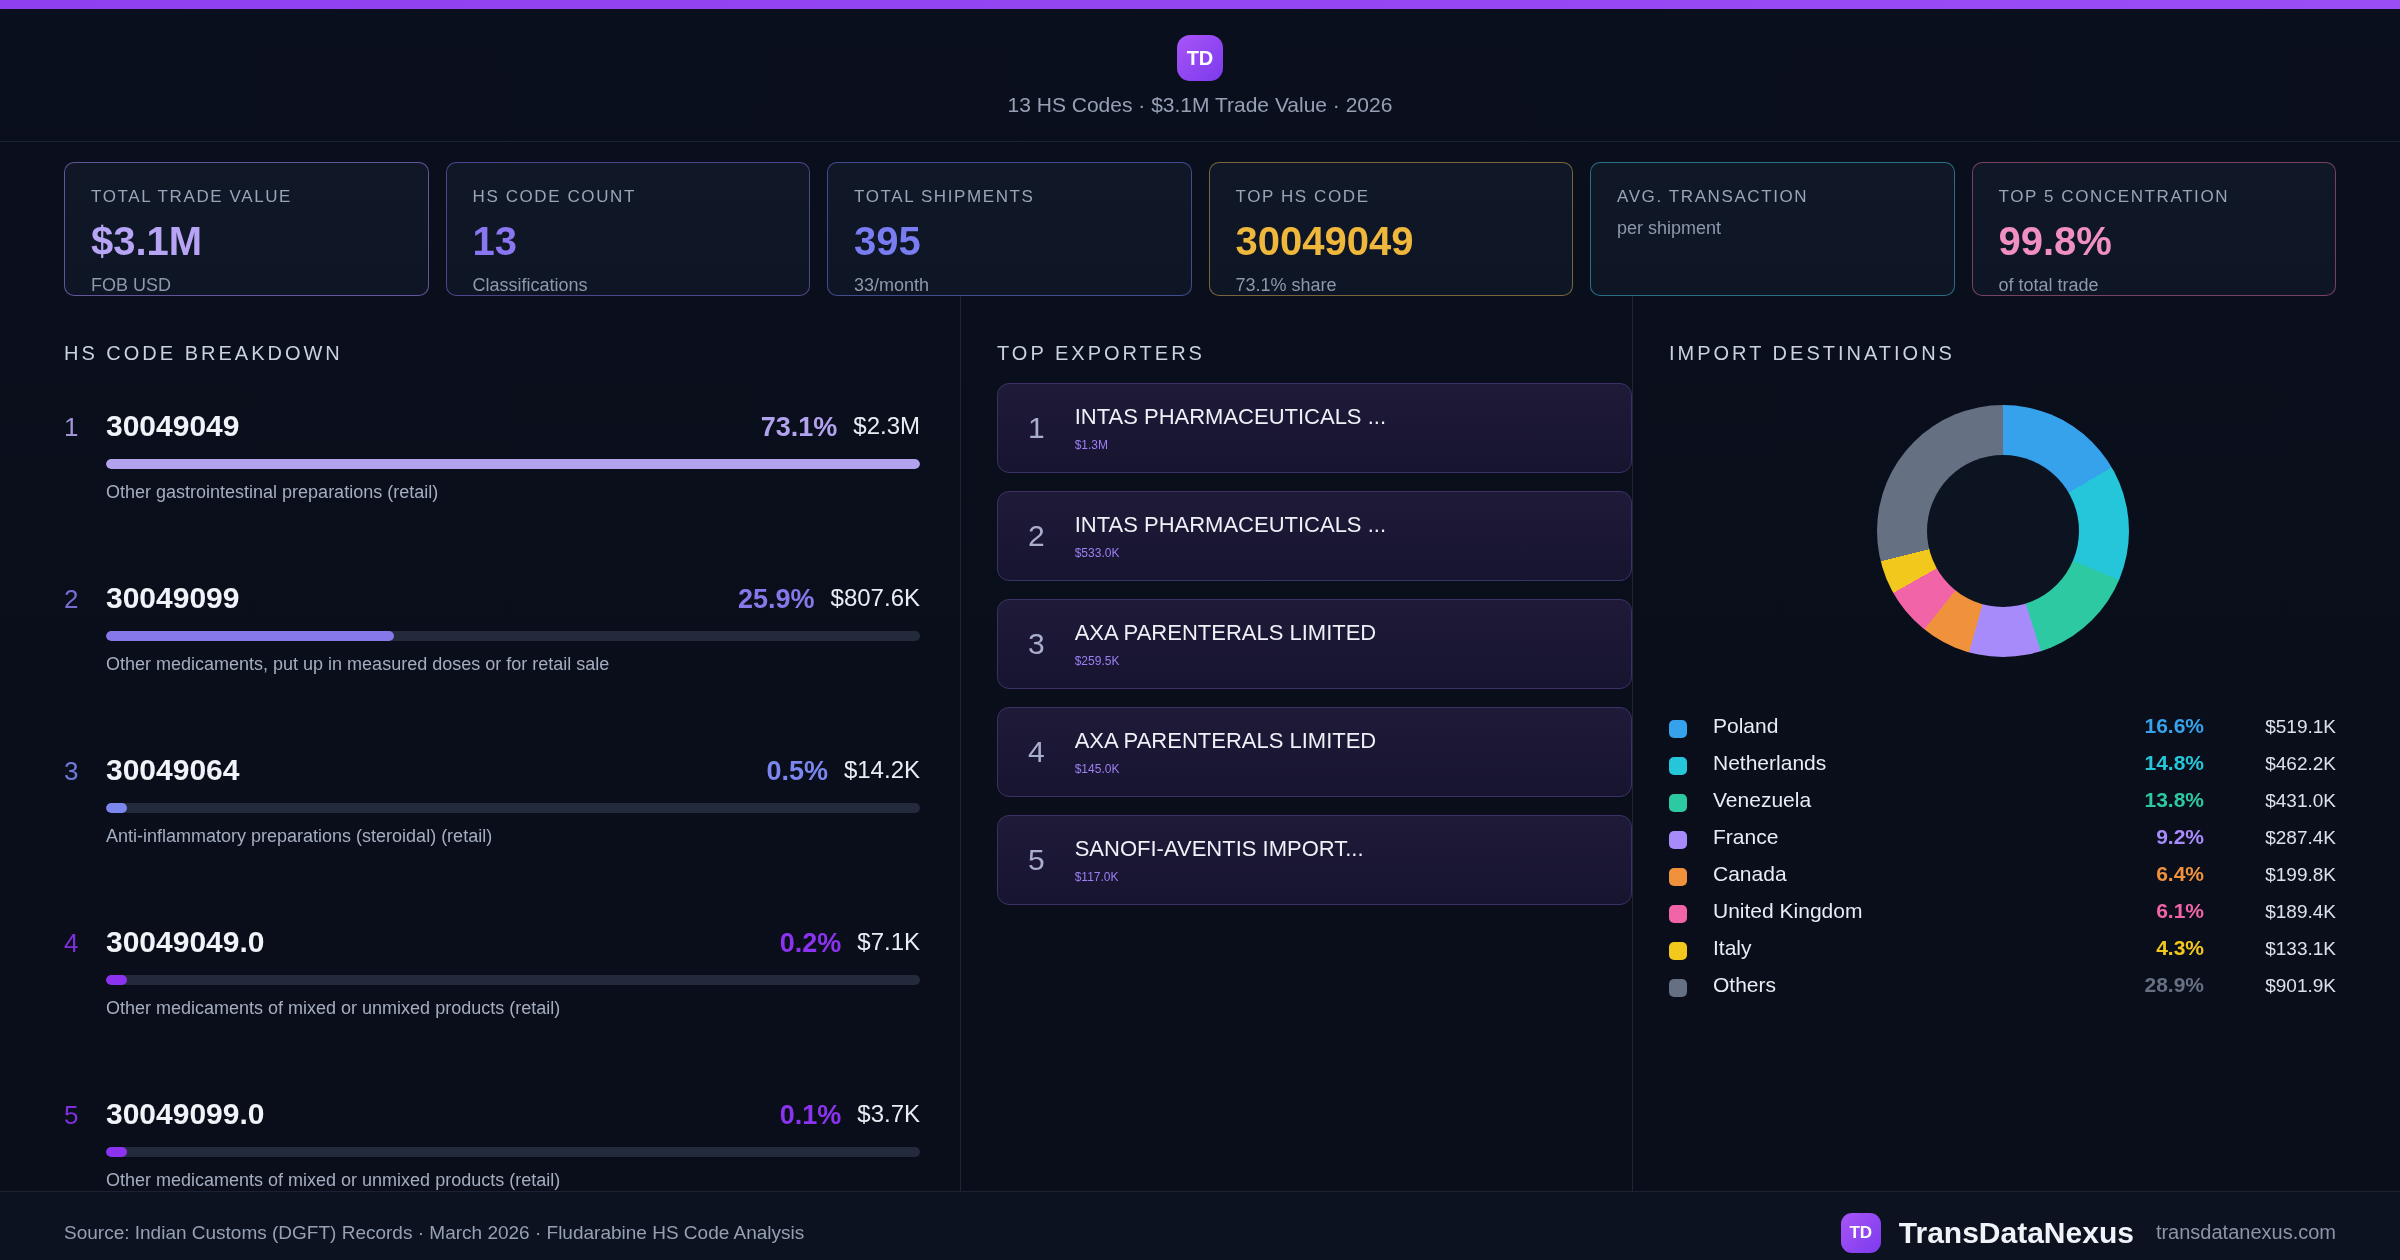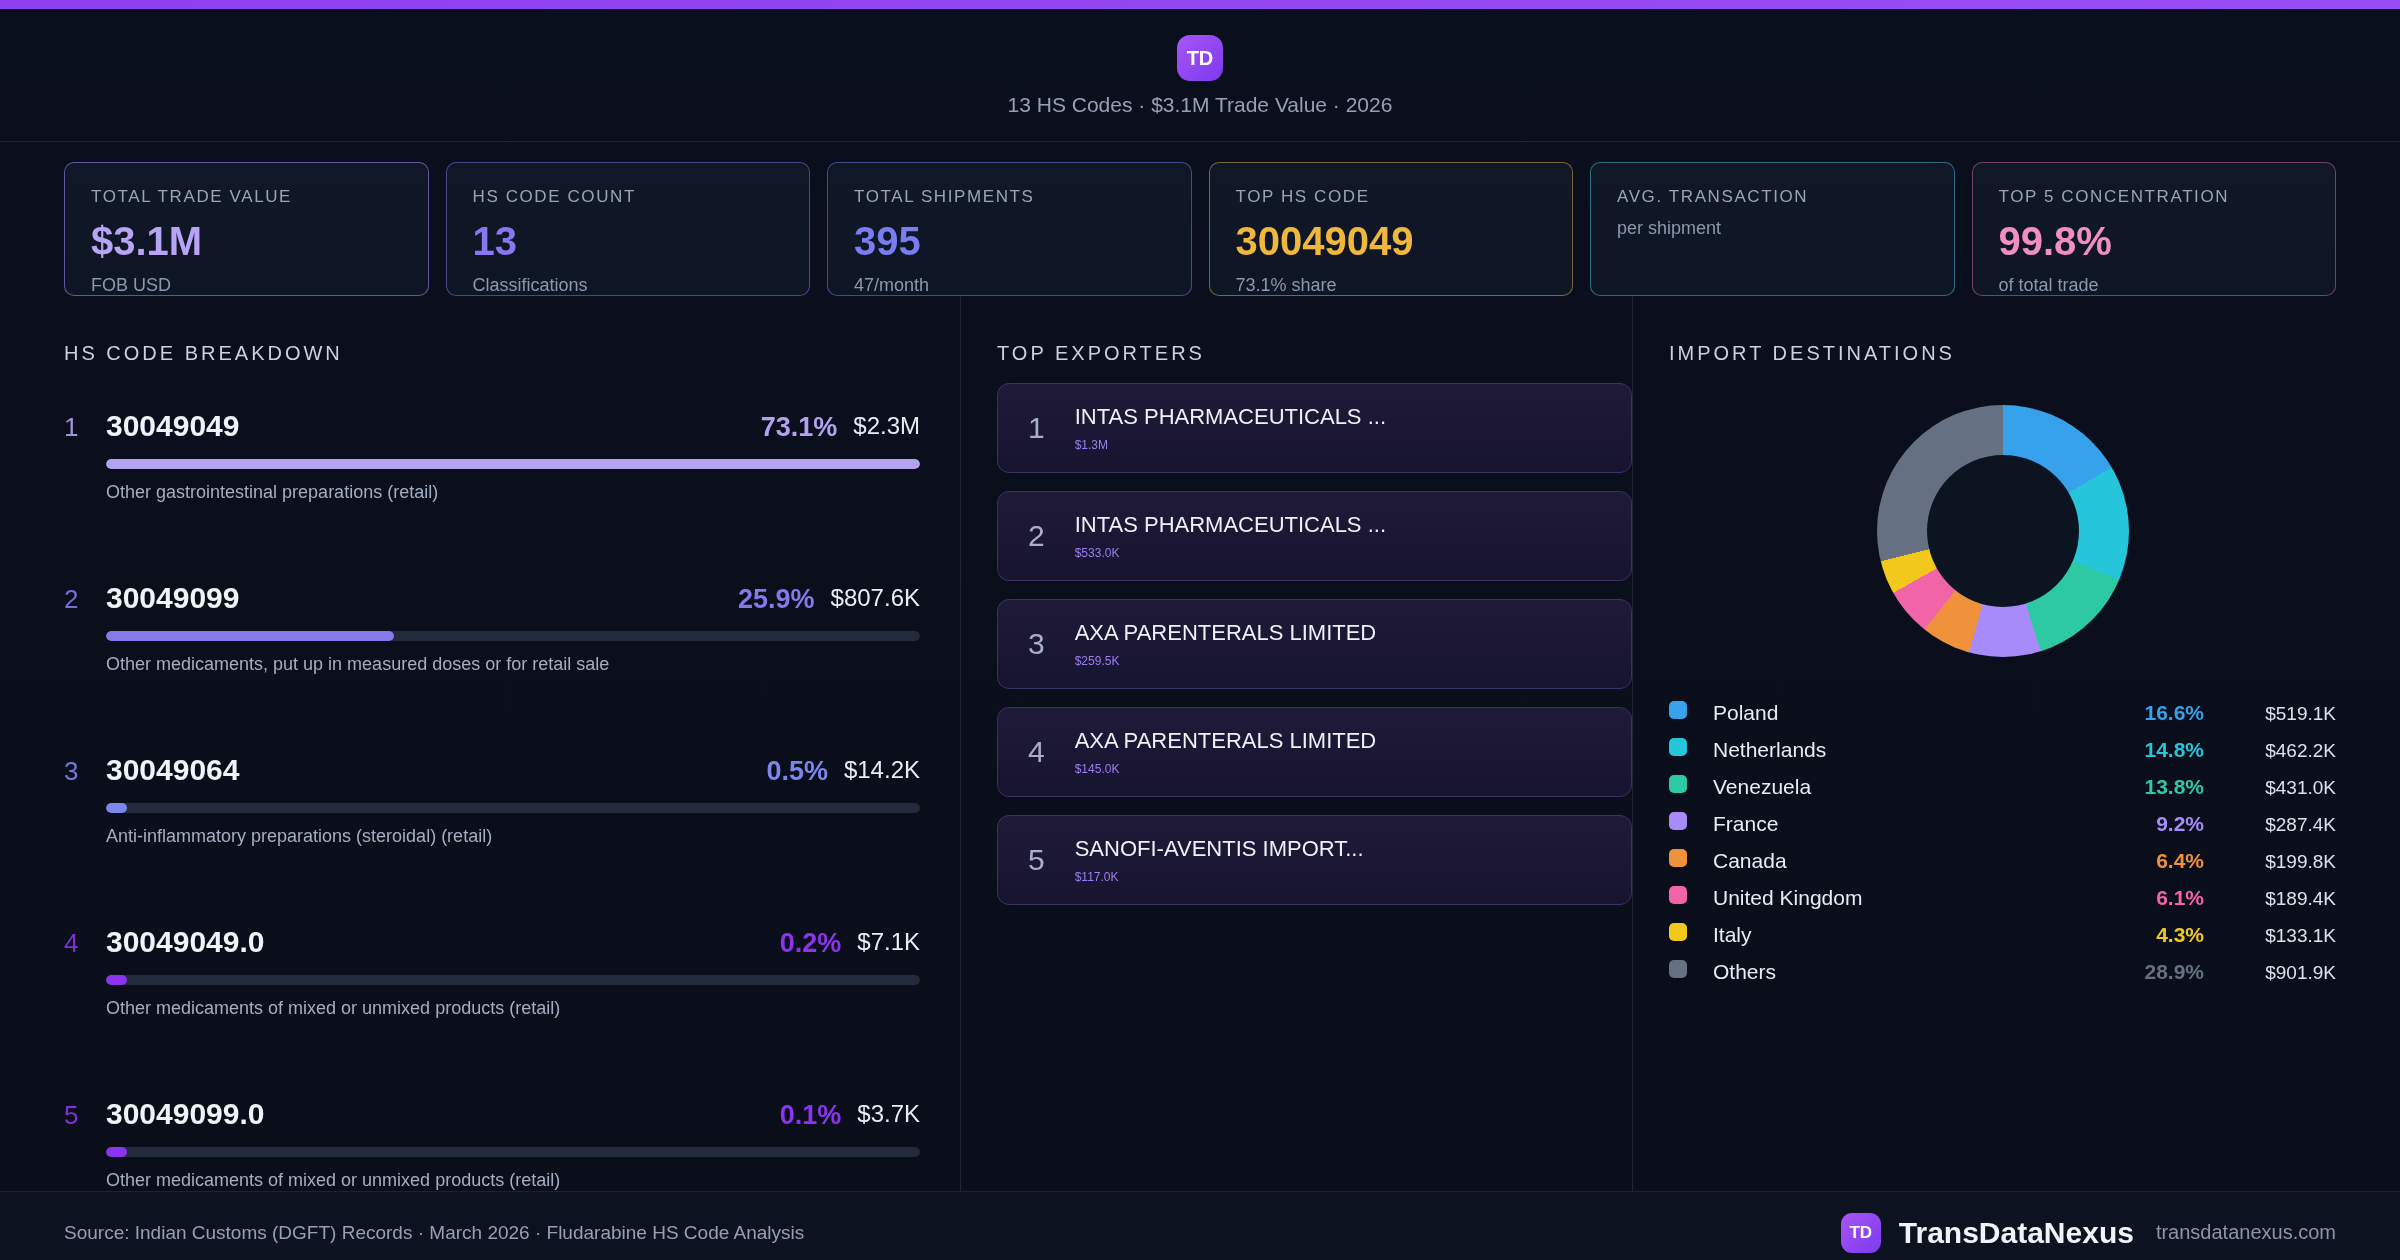--- a/index.html
+++ b/index.html
@@ -52,21 +52,21 @@
   .ex-card:first-of-type { margin-top:34px; }
   .ex-rank { font-size:30px; color:#a9aecb; flex:0 0 auto; }
   .ex-name { font-size:22px; color:#eef1f7; }
   .ex-val { font-size:12px; color:#9d7ff2; margin-top:8px; }
 
   
   .donut-wrap { width:252px; height:252px; margin:40px auto 0; position:relative; }
   .donut { width:252px; height:252px; border-radius:50%; }
   .donut-hole { position:absolute; inset:50px; border-radius:50%; background:#0c1422; }
   .legend { margin-top:44px; }
-  .lg-row { display:flex; align-items:flex-start; height:37px; }
+  .lg-row { display:flex; align-items:flex-end; height:37px; }
   .lg-swatch { width:18px; height:18px; border-radius:5px; margin-right:26px; flex:0 0 auto; }
   .lg-label { font-size:21px; color:#e8ecf3; }
   .lg-right { margin-left:auto; display:flex; align-items:baseline; }
   .lg-pct { font-size:21px; font-weight:600; min-width:86px; text-align:right; }
   .lg-val { font-size:19px; color:#dce2ec; min-width:118px; text-align:right; margin-left:14px; }
 
   .footer { flex:0 0 auto; height:82px; background:#0c1220; border-top:1px solid #1b2332;
     display:flex; align-items:center; padding:0 64px; }
   .footer-source { font-size:19px; color:#95a0b2; }
   .footer-brand { margin-left:auto; display:flex; align-items:center; gap:18px; }
@@ -94,21 +94,21 @@
       <div class="stat-sub">FOB USD</div>
     </div>
     <div class="stat-card" style="border-color: rgba(139, 118, 242, 0.5);">
       <div class="stat-label">HS CODE COUNT</div>
       <div class="stat-value" style="color: rgb(139, 118, 242);">13</div>
       <div class="stat-sub">Classifications</div>
     </div>
     <div class="stat-card" style="border-color: rgba(110, 120, 230, 0.55);">
       <div class="stat-label">TOTAL SHIPMENTS</div>
       <div class="stat-value" style="color: rgb(122, 125, 242);">395</div>
-      <div class="stat-sub">47/month</div>
+      <div class="stat-sub">33/month</div>
     </div>
     <div class="stat-card" style="border-color: rgba(205, 170, 80, 0.55);">
       <div class="stat-label">TOP HS CODE</div>
       <div class="stat-value" style="color: rgb(240, 183, 61);">30049049</div>
       <div class="stat-sub">73.1% share</div>
     </div>
     <div class="stat-card" style="border-color: rgba(60, 170, 195, 0.6);">
       <div class="stat-label">AVG. TRANSACTION</div>
       <div class="stat-sub">per shipment</div>
     </div>

